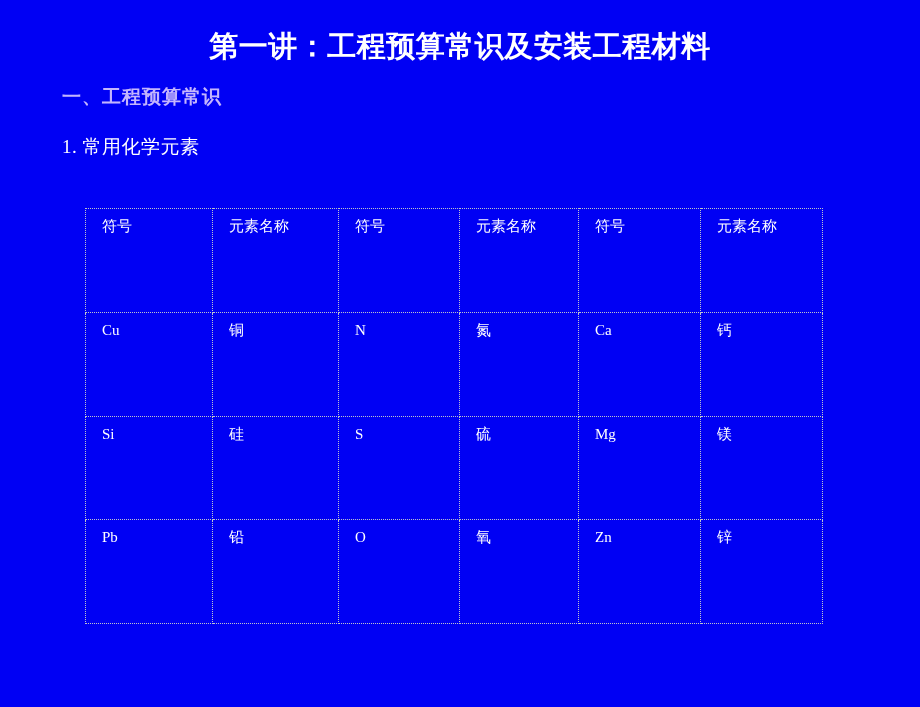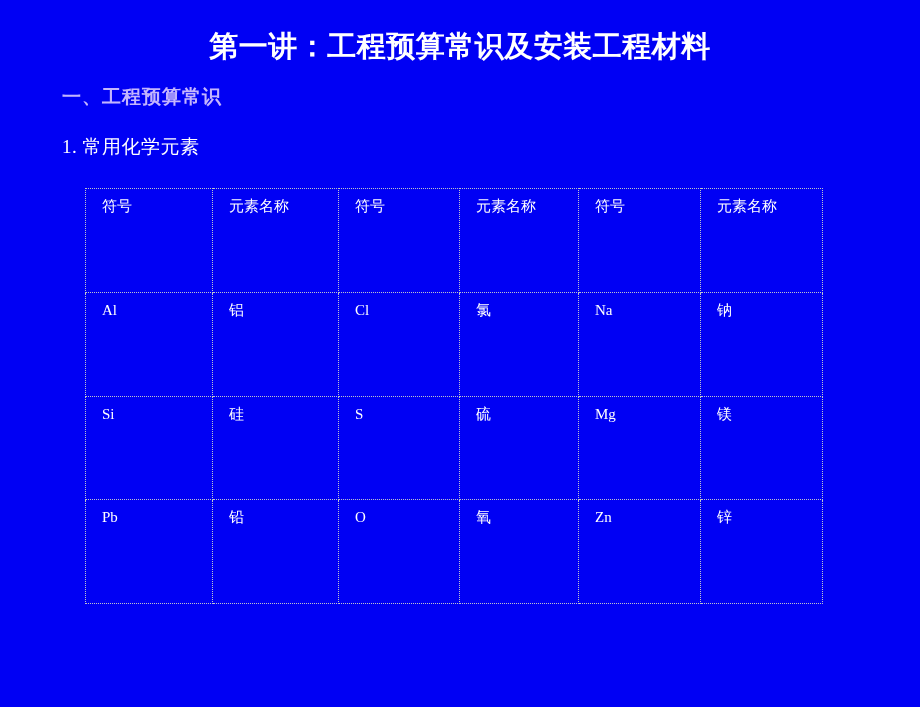--- a/index.html
+++ b/index.html
@@ -56,21 +56,21 @@
     font-size: 19px;
     font-weight: normal;
     letter-spacing: 0.5px;
     font-family: "Liberation Serif", "DejaVu Serif", serif;
     margin-top: 12px;
   }
 
   .element-table-wrap {
     position: absolute;
     left: 85px;
-    top: 188px;
+    top: 208px;
     width: 737px;
     height: 416px;
   }
 
   table.element-table {
     width: 737px;
     height: 416px;
     border-collapse: collapse;
     table-layout: fixed;
   }
@@ -144,41 +144,41 @@
             </td>
           <td>
               <span class="cell-text">符号</span>
             </td>
           <td>
               <span class="cell-text">元素名称</span>
             </td>
         </tr>
 
 
-
         <tr class="data-row">
           <td>
-              <span class="cell-text">Al</span>
-            </td>
-          <td>
-              <span class="cell-text">铝</span>
-            </td>
-          <td>
-              <span class="cell-text">Cl</span>
-            </td>
-          <td>
-              <span class="cell-text">氯</span>
-            </td>
-          <td>
-              <span class="cell-text">Na</span>
-            </td>
-          <td>
-              <span class="cell-text">钠</span>
-            </td>
-        </tr>
+              <span class="cell-text">Cu</span>
+            </td>
+          <td>
+              <span class="cell-text">铜</span>
+            </td>
+          <td>
+              <span class="cell-text">N</span>
+            </td>
+          <td>
+              <span class="cell-text">氮</span>
+            </td>
+          <td>
+              <span class="cell-text">Ca</span>
+            </td>
+          <td>
+              <span class="cell-text">钙</span>
+            </td>
+        </tr>
+
 
         <tr class="data-row">
           <td>
               <span class="cell-text">Si</span>
             </td>
           <td>
               <span class="cell-text">硅</span>
             </td>
           <td>
               <span class="cell-text">S</span>

